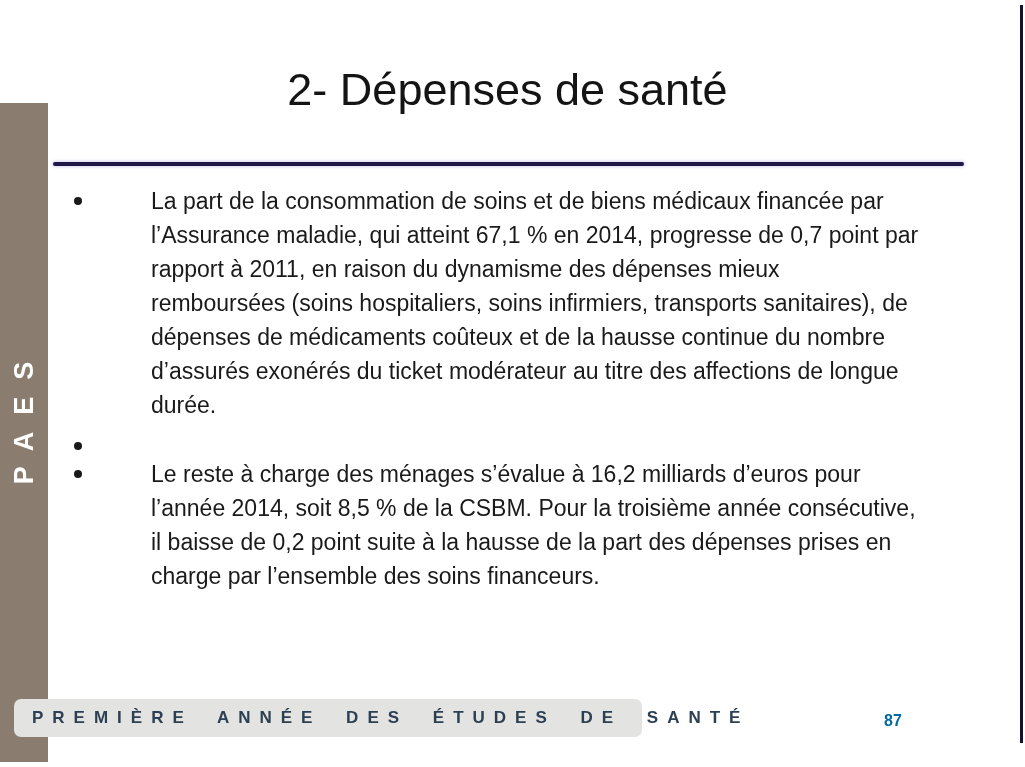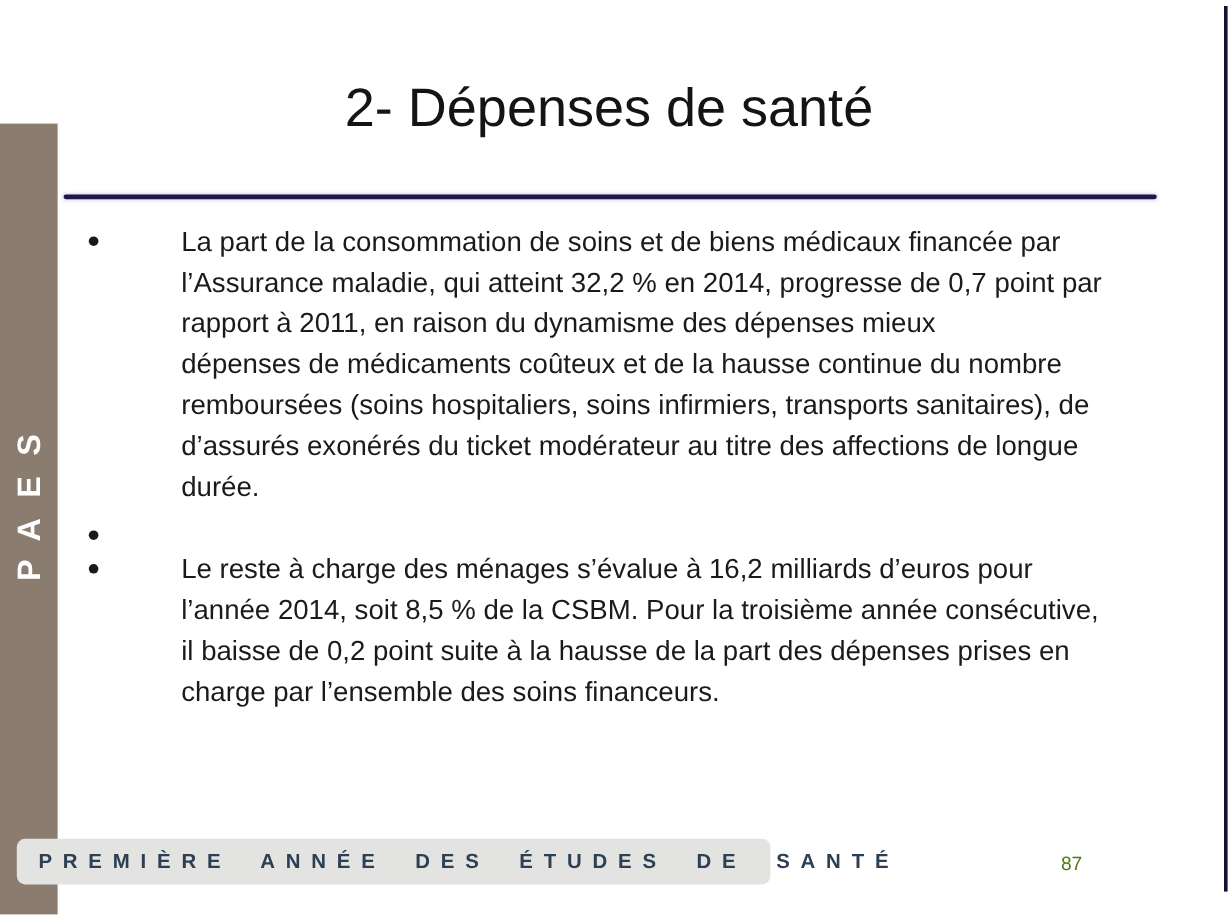--- a/index.html
+++ b/index.html
@@ -83,24 +83,24 @@
 
   <div class="sidebar" style="background: rgb(138, 124, 111);">
     <div class="sidebar-label">PAES</div>
   </div>
 
   <div class="body" style="color: rgb(26, 26, 26);">
       <div class="bullet">
         <span class="dot"></span>
         <div class="btext">
           <div class="bline"><span>La part de la consommation de soins et de biens médicaux financée par</span></div>
-          <div class="bline"><span>l’Assurance maladie, qui atteint 32,2 % en 2014, progresse de 0,7 point par</span></div>
+          <div class="bline"><span>l’Assurance maladie, qui atteint 67,1 % en 2014, progresse de 0,7 point par</span></div>
           <div class="bline"><span>rapport à 2011, en raison du dynamisme des dépenses mieux</span></div>
+          <div class="bline"><span>remboursées (soins hospitaliers, soins infirmiers, transports sanitaires), de</span></div>
           <div class="bline"><span>dépenses de médicaments coûteux et de la hausse continue du nombre</span></div>
-          <div class="bline"><span>remboursées (soins hospitaliers, soins infirmiers, transports sanitaires), de</span></div>
           <div class="bline"><span>d’assurés exonérés du ticket modérateur au titre des affections de longue</span></div>
           <div class="bline"><span>durée.</span></div>
         </div>
       </div>
       <div class="bullet">
         <span class="dot"></span>
         <div class="btext">
         </div>
       </div>
       <div class="bullet">
@@ -111,15 +111,15 @@
           <div class="bline"><span>il baisse de 0,2 point suite à la hausse de la part des dépenses prises en</span></div>
           <div class="bline"><span>charge par l’ensemble des soins financeurs.</span></div>
         </div>
       </div>
     </div>
 
   <div class="ribbon" style="background: rgb(227, 227, 225);">
     <div class="ribbon-label" style="color: rgb(45, 64, 83);">PREMIÈRE ANNÉE DES ÉTUDES DE SANTÉ</div>
   </div>
 
-  <div class="page-number" style="color: #4d7c0f;">87</div>
+  <div class="page-number" style="color: #0369a1; font-weight: bold;">87</div>
 
 </div>
 
 </body></html>

